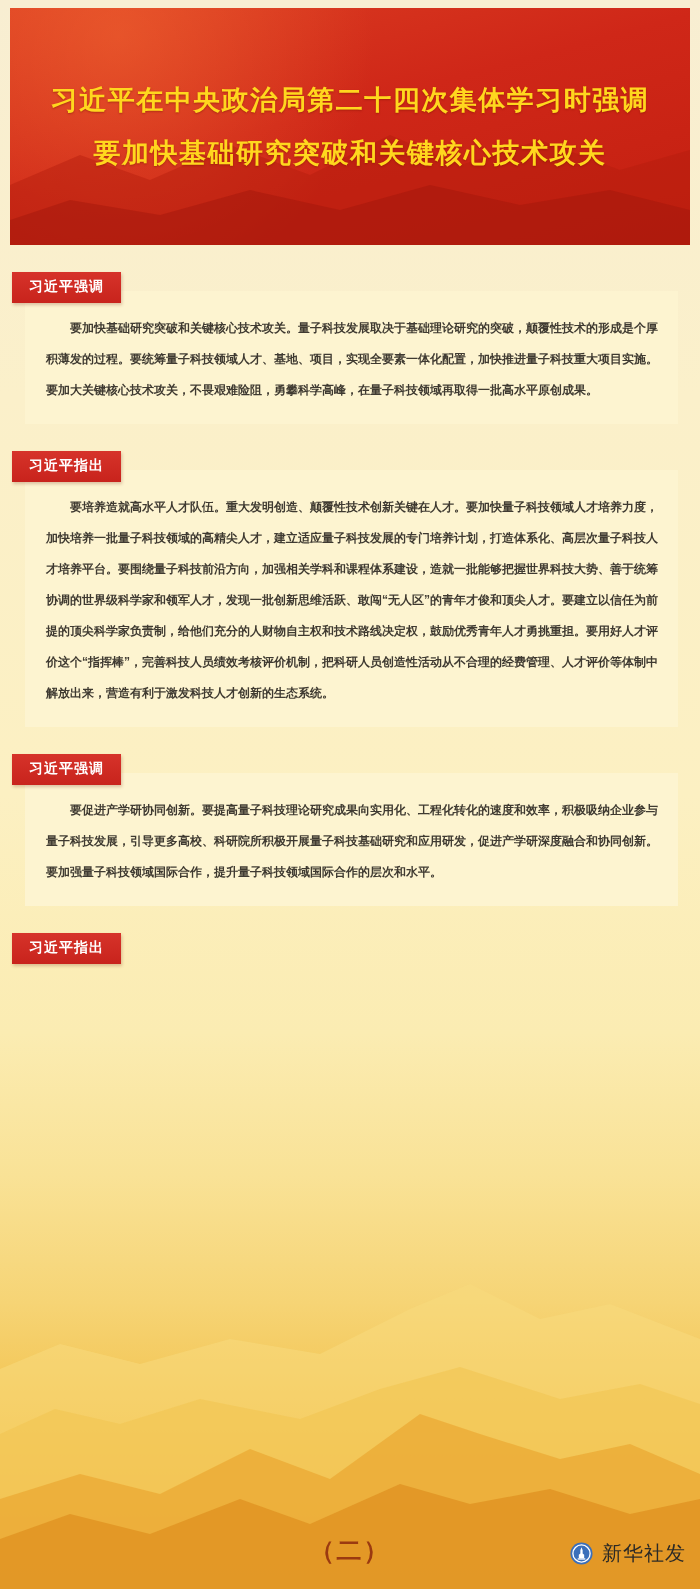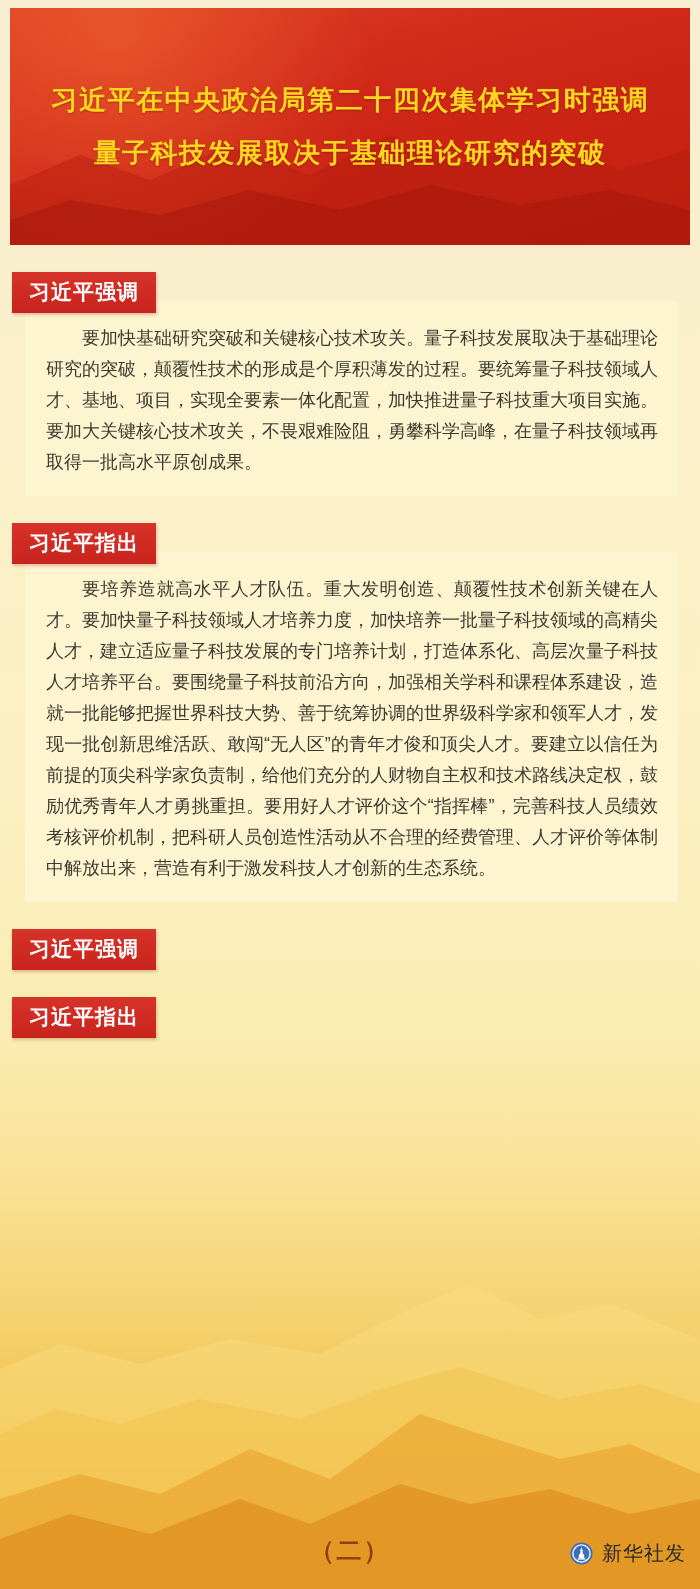--- a/index.html
+++ b/index.html
@@ -28,33 +28,33 @@
     color:#ffd71e;text-shadow:0 1px 2px rgba(120,20,0,.45);
     white-space:nowrap;
   }
 
   
   .section{margin:27px 22px 0 25px;}
   .section:first-of-type{margin-top:37px;}
   .badge{
     display:inline-block;position:relative;z-index:3;margin-left:-13px;
     background:linear-gradient(180deg,#d6332a,#c8231c);
-    color:#ffffff;font-size:21px;font-weight:bold;letter-spacing:1px;
+    color:#ffffff;font-size:14px;font-weight:bold;letter-spacing:1px;
     padding:6px 17px 7px 17px;
     box-shadow:1px 2px 3px rgba(120,40,20,.25);
   }
   .panel{
     position:relative;z-index:1;margin-top:-12px;
     background:#fdf4d0;
     padding:22px 20px 18px 21px;
   }
   .panel p{
     margin:0;text-indent:2em;
-    font-size:18px;line-height:31px;color:#3f3a31;
-    text-align:justify;font-weight:400;
+    font-size:12px;line-height:31px;color:#3f3a31;
+    text-align:justify;font-weight:700;
   }
 
   
   .page-marker{
     position:absolute;left:0;right:0;bottom:22px;z-index:2;
     text-align:center;font-size:25px;font-weight:bold;
     color:#9b3a10;letter-spacing:2px;
   }
   .credit{
     position:absolute;right:14px;bottom:22px;z-index:2;
@@ -74,39 +74,42 @@
 </svg>
 
 <div class="content">
 
   <div class="header">
     <svg class="header-mtn" viewBox="0 0 680 150" preserveAspectRatio="none">
       <path d="M0,90 L70,60 140,85 220,50 300,80 380,40 450,70 530,45 610,75 680,55 L680,150 0,150 Z" fill="#b31c0d" opacity="0.45"></path>
       <path d="M0,125 L60,105 150,120 240,95 330,115 420,90 510,110 600,95 680,115 L680,150 0,150 Z" fill="#a0170a" opacity="0.45"></path>
     </svg>
     <h1>习近平在中央政治局第二十四次集体学习时强调</h1>
-    <h1>量子科技发展取决于基础理论研究的突破</h1>
+    <h1>要加快基础研究突破和关键核心技术攻关</h1>
   </div>
 
   <div class="section">
     <div class="badge">习近平强调</div>
     <div class="panel">
       <p>要加快基础研究突破和关键核心技术攻关。量子科技发展取决于基础理论研究的突破，颠覆性技术的形成是个厚积薄发的过程。要统筹量子科技领域人才、基地、项目，实现全要素一体化配置，加快推进量子科技重大项目实施。要加大关键核心技术攻关，不畏艰难险阻，勇攀科学高峰，在量子科技领域再取得一批高水平原创成果。</p>
     </div>
   </div>
 
   <div class="section">
     <div class="badge">习近平指出</div>
     <div class="panel">
       <p>要培养造就高水平人才队伍。重大发明创造、颠覆性技术创新关键在人才。要加快量子科技领域人才培养力度，加快培养一批量子科技领域的高精尖人才，建立适应量子科技发展的专门培养计划，打造体系化、高层次量子科技人才培养平台。要围绕量子科技前沿方向，加强相关学科和课程体系建设，造就一批能够把握世界科技大势、善于统筹协调的世界级科学家和领军人才，发现一批创新思维活跃、敢闯“无人区”的青年才俊和顶尖人才。要建立以信任为前提的顶尖科学家负责制，给他们充分的人财物自主权和技术路线决定权，鼓励优秀青年人才勇挑重担。要用好人才评价这个“指挥棒”，完善科技人员绩效考核评价机制，把科研人员创造性活动从不合理的经费管理、人才评价等体制中解放出来，营造有利于激发科技人才创新的生态系统。</p>
     </div>
   </div>
 
   <div class="section">
     <div class="badge">习近平强调</div>
+    <div class="panel">
+      <p>要促进产学研协同创新。要提高量子科技理论研究成果向实用化、工程化转化的速度和效率，积极吸纳企业参与量子科技发展，引导更多高校、科研院所积极开展量子科技基础研究和应用研发，促进产学研深度融合和协同创新。要加强量子科技领域国际合作，提升量子科技领域国际合作的层次和水平。</p>
+    </div>
   </div>
 
   <div class="section">
     <div class="badge">习近平指出</div>
   </div>
 
 </div>
 
 <div class="page-marker">（二）</div>
 

